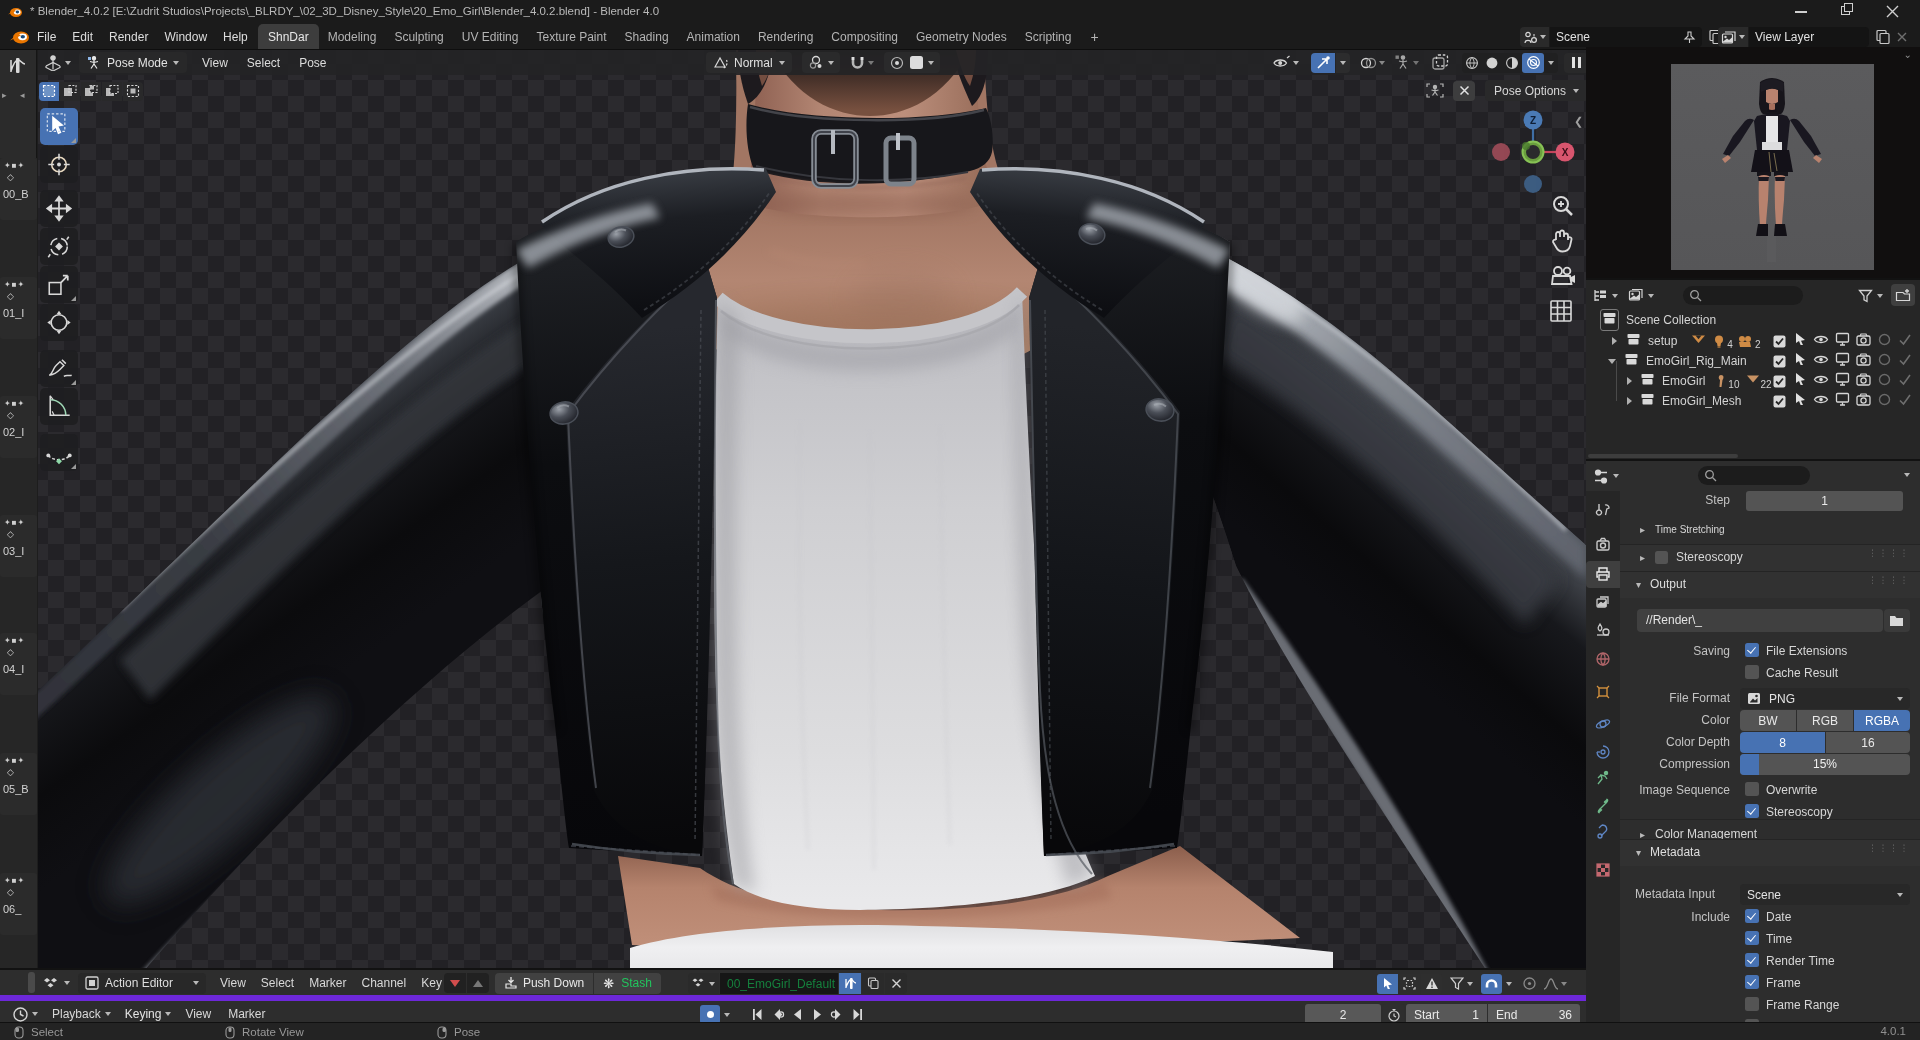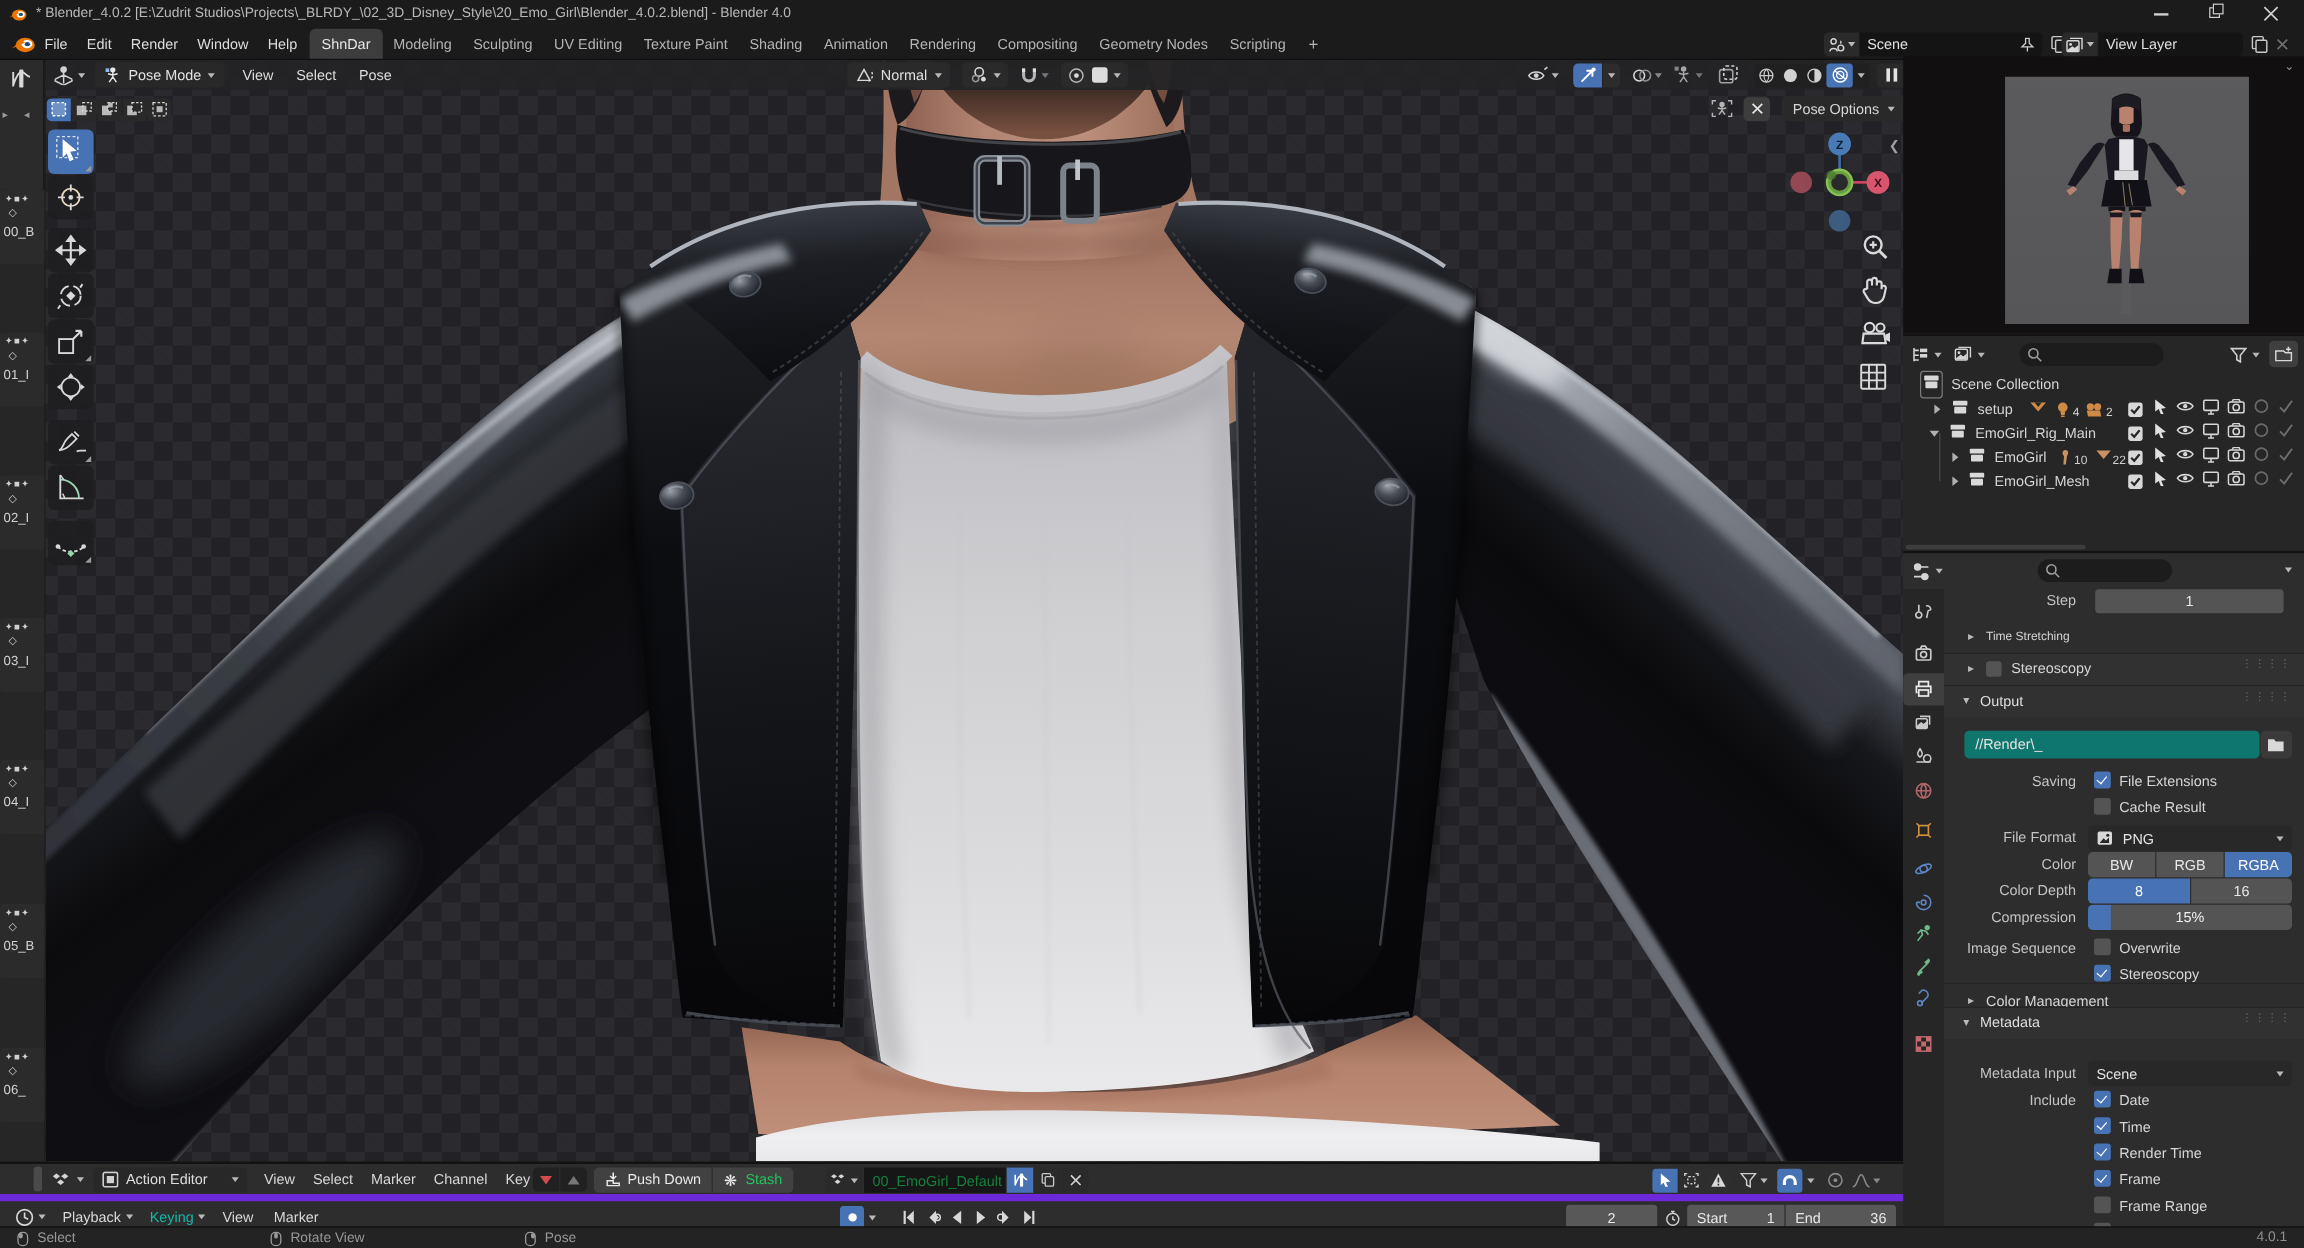--- a/index.html
+++ b/index.html
@@ -1018,21 +1018,21 @@
           <span style="position:absolute;right:10px;letter-spacing:1.5px;color:#6a6a6a;font-size:9px;top:3px">⋮⋮⋮⋮</span>
         </div>
         <div class="abs" style="left:0;top:80px;width:300px;height:1px;background:#242424"></div>
         <div class="abs" style="left:0;top:81px;width:300px;height:26px;background:#313131">
           <div class="fx abs" style="left:16px;top:5px">
             <span style="color:#b9b9b9;font-size:10px">▾</span>
             <span style="margin-left:9px;color:#dedede;font-size:12px">Output</span>
           </div>
           <span style="position:absolute;right:10px;letter-spacing:1.5px;color:#6a6a6a;font-size:9px;top:3px">⋮⋮⋮⋮</span>
         </div>
-        <div class="abs" style="left:17px;top:118px;width:246px;height:23px;background:#0f766e;border-radius:4px;color:#e3e3e3;font-size:12px;line-height:23px;padding-left:9px">//Render\_</div>
+        <div class="abs" style="left:17px;top:118px;width:246px;height:23px;background:#404040;border-radius:4px;color:#e3e3e3;font-size:12px;line-height:23px;padding-left:9px">//Render\_</div>
         <div class="abs" style="left:264px;top:118px;width:26px;height:23px;background:#3a3a3a;border-radius:4px"><svg width="15" height="13" viewBox="0 0 15 13" style="margin:5px 0 0 5px">
             <path d="M1 2 H6 L7.5 4 H14 V12 H1 Z" fill="#d8d8d8"></path>
           </svg></div>
         <div class="abs" style="left:0;top:153px;width:110px;text-align:right;color:#c3c3c3;font-size:12px">Saving</div>
         <div class="cb on" style="position:absolute;left:125px;top:152px"></div>
         <div class="abs" style="left:146px;top:153px;color:#d6d6d6;font-size:12px">File Extensions</div>
         <div class="cb" style="position:absolute;left:125px;top:174px"></div>
         <div class="abs" style="left:146px;top:175px;color:#d6d6d6;font-size:12px">Cache Result</div>
         <div class="abs" style="left:0;top:200px;width:110px;text-align:right;color:#c3c3c3;font-size:12px">File Format</div>
         <div class="fx abs" style="left:120px;top:197px;width:170px;height:21px;background:#282828;border-radius:4px;padding:0 7px">
@@ -1071,21 +1071,21 @@
           <span style="margin-left:10px;color:#d6d6d6;font-size:12px">Color Management</span>
         </div>
         <div class="abs" style="left:0;top:348px;width:300px;height:1px;background:#242424"></div>
         <div class="abs" style="left:0;top:349px;width:300px;height:26px;background:#313131">
           <div class="fx abs" style="left:16px;top:5px">
             <span style="color:#b9b9b9;font-size:10px">▾</span>
             <span style="margin-left:9px;color:#dedede;font-size:12px">Metadata</span>
           </div>
           <span style="position:absolute;right:10px;letter-spacing:1.5px;color:#6a6a6a;font-size:9px;top:3px">⋮⋮⋮⋮</span>
         </div>
-        <div class="abs" style="left:0;top:396px;width:110px;text-align:right;color:#c3c3c3;font-size:12px">Metadata Input</div>
+        <div class="abs" style="left:0;top:396px;width:110px;text-align:center;color:#c3c3c3;font-size:12px">Metadata Input</div>
         <div class="fx abs" style="left:120px;top:393px;width:170px;height:21px;background:#282828;border-radius:4px;padding:0 7px">
           <span style="color:#e3e3e3;font-size:12px;flex:1">Scene</span>
           <span class="caret"></span>
         </div>
         <div class="abs" style="left:0;top:419px;width:110px;text-align:right;color:#c3c3c3;font-size:12px">Include</div>
         <div class="cb on" style="position:absolute;left:125px;top:418px"></div>
         <div class="abs" style="left:146px;top:419px;color:#d6d6d6;font-size:12px">Date</div>
         <div class="cb on" style="position:absolute;left:125px;top:440px"></div>
         <div class="abs" style="left:146px;top:441px;color:#d6d6d6;font-size:12px">Time</div>
         <div class="cb on" style="position:absolute;left:125px;top:462px"></div>
@@ -1221,21 +1221,21 @@
 
 <div class="abs" style="left:0;top:995px;width:1586px;height:27px;background:#2d2d2d;border-top:6px solid #6d28d9">
   <div class="fx abs" style="left:12px;top:3px;height:20px">
     <svg width="17" height="17" viewBox="0 0 17 17">
         <circle cx="8.5" cy="8.5" r="6.5" fill="none" stroke="#d5d5d5" stroke-width="1.4"></circle>
         <path d="M8.5 4.5 V8.5 L11.5 10" stroke="#d5d5d5" stroke-width="1.4" fill="none"></path>
       </svg>
     <span class="caret" style="margin-left:3px"></span>
     <span class="txt" style="margin-left:14px;color:#d8d8d8">Playback</span>
       <span class="caret" style="margin-left:4px"></span>
-    <span class="txt" style="margin-left:14px;color:#14b8a6">Keying</span>
+    <span class="txt" style="margin-left:14px;color:#e5e5e5">Keying</span>
       <span class="caret" style="margin-left:4px"></span>
     <span class="txt" style="margin-left:14px;color:#d8d8d8">View</span>
     <span class="txt" style="margin-left:17px;color:#d8d8d8">Marker</span>
   </div>
   <div class="fx abs" style="left:700px;top:4px;height:19px">
     <div class="fx" style="background:#4772b3;height:19px;width:20px;justify-content:center;border-radius:3px">
         <div style="width:7px;height:7px;border-radius:50%;background:#fff"></div>
       </div>
     <span class="caret" style="margin-left:4px"></span>
   </div>

